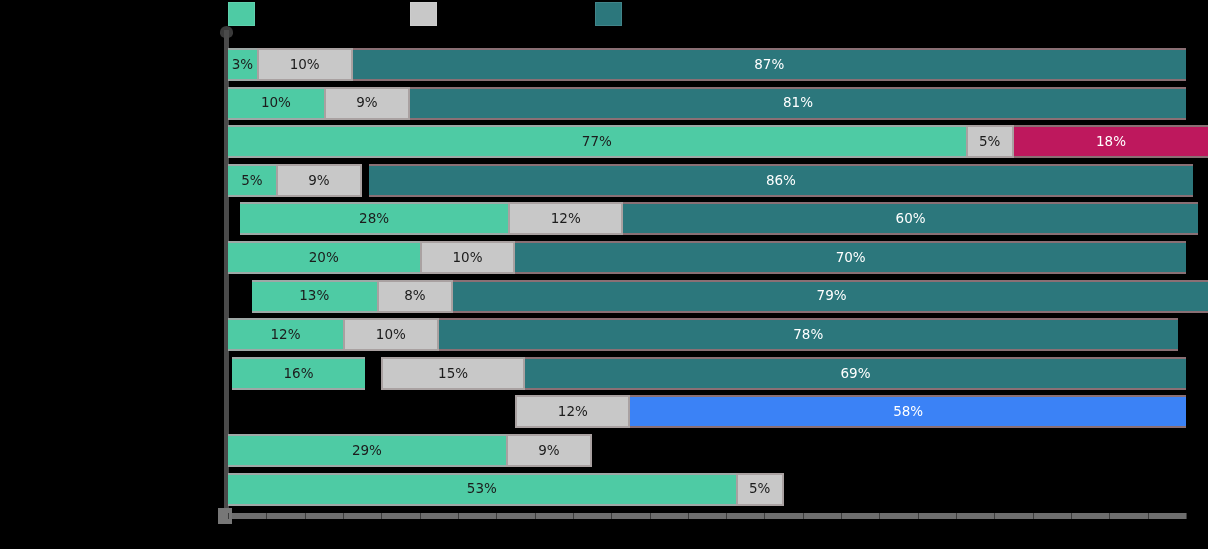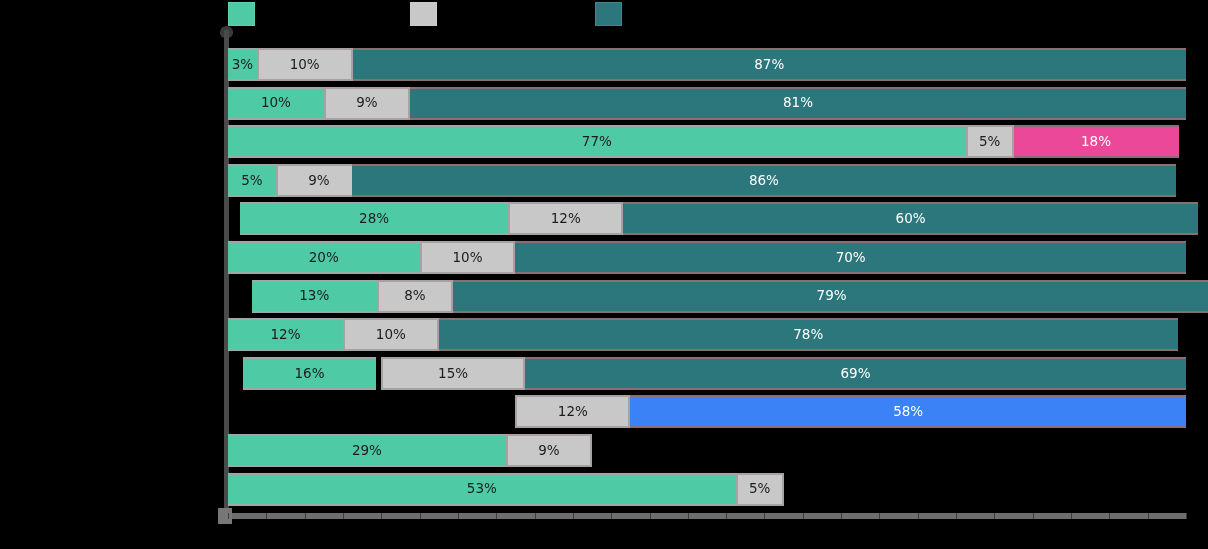--- a/index.html
+++ b/index.html
@@ -231,32 +231,32 @@
             <span class="seg-label">81%</span>
           </div>
         </div>
         <div class="bar-row" style="top: 89.2px;">
           <div class="seg seg-low" style="left: 0px; width: 737.66px; background: rgb(78, 203, 164);">
             <span class="seg-label">77%</span>
           </div>
           <div class="seg seg-mid" style="left: 737.66px; width: 47.9px; background: rgb(200, 200, 200);">
             <span class="seg-label">5%</span>
           </div>
-          <div class="seg seg-high" style="left: 785.56px; width: 165px; background: #ec4899; align-items: center;">
+          <div class="seg seg-high" style="left: 785.56px; width: 195px; background: #be185d; align-items: center;">
             <span class="seg-label">18%</span>
           </div>
         </div>
         <div class="bar-row" style="top: 127.8px;">
           <div class="seg seg-low" style="left: 0px; width: 47.9px; background: rgb(78, 203, 164);">
             <span class="seg-label">5%</span>
           </div>
           <div class="seg seg-mid" style="left: 47.9px; width: 86.22px; background: rgb(200, 200, 200);">
             <span class="seg-label">9%</span>
           </div>
-          <div class="seg seg-high" style="left: 124px; width: 823.88px; background: rgb(44, 119, 124);">
+          <div class="seg seg-high" style="left: 141px; width: 823.88px; background: rgb(44, 119, 124);">
             <span class="seg-label">86%</span>
           </div>
         </div>
         <div class="bar-row" style="top: 166.4px; margin-left: 12px;">
           <div class="seg seg-low" style="left: 0px; width: 268.24px; background: rgb(78, 203, 164);">
             <span class="seg-label">28%</span>
           </div>
           <div class="seg seg-mid" style="left: 268.24px; width: 114.96px; background: rgb(200, 200, 200);">
             <span class="seg-label">12%</span>
           </div>
@@ -291,21 +291,21 @@
             <span class="seg-label">12%</span>
           </div>
           <div class="seg seg-mid" style="left: 114.96px; width: 95.8px; background: rgb(200, 200, 200);">
             <span class="seg-label">10%</span>
           </div>
           <div class="seg seg-high" style="left: 210.76px; width: 739px; background: rgb(44, 119, 124);">
             <span class="seg-label">78%</span>
           </div>
         </div>
         <div class="bar-row" style="top: 320.8px;">
-          <div class="seg seg-low" style="left: 15px; width: 133px; background: rgb(78, 203, 164);">
+          <div class="seg seg-low" style="left: 4px; width: 133px; background: rgb(78, 203, 164);">
             <span class="seg-label">16%</span>
           </div>
           <div class="seg seg-mid" style="left: 153.28px; width: 143.7px; background: rgb(200, 200, 200);">
             <span class="seg-label">15%</span>
           </div>
           <div class="seg seg-high" style="left: 296.98px; width: 661.02px; background: rgb(44, 119, 124);">
             <span class="seg-label">69%</span>
           </div>
         </div>
         <div class="bar-row" style="top: 359.4px;">

